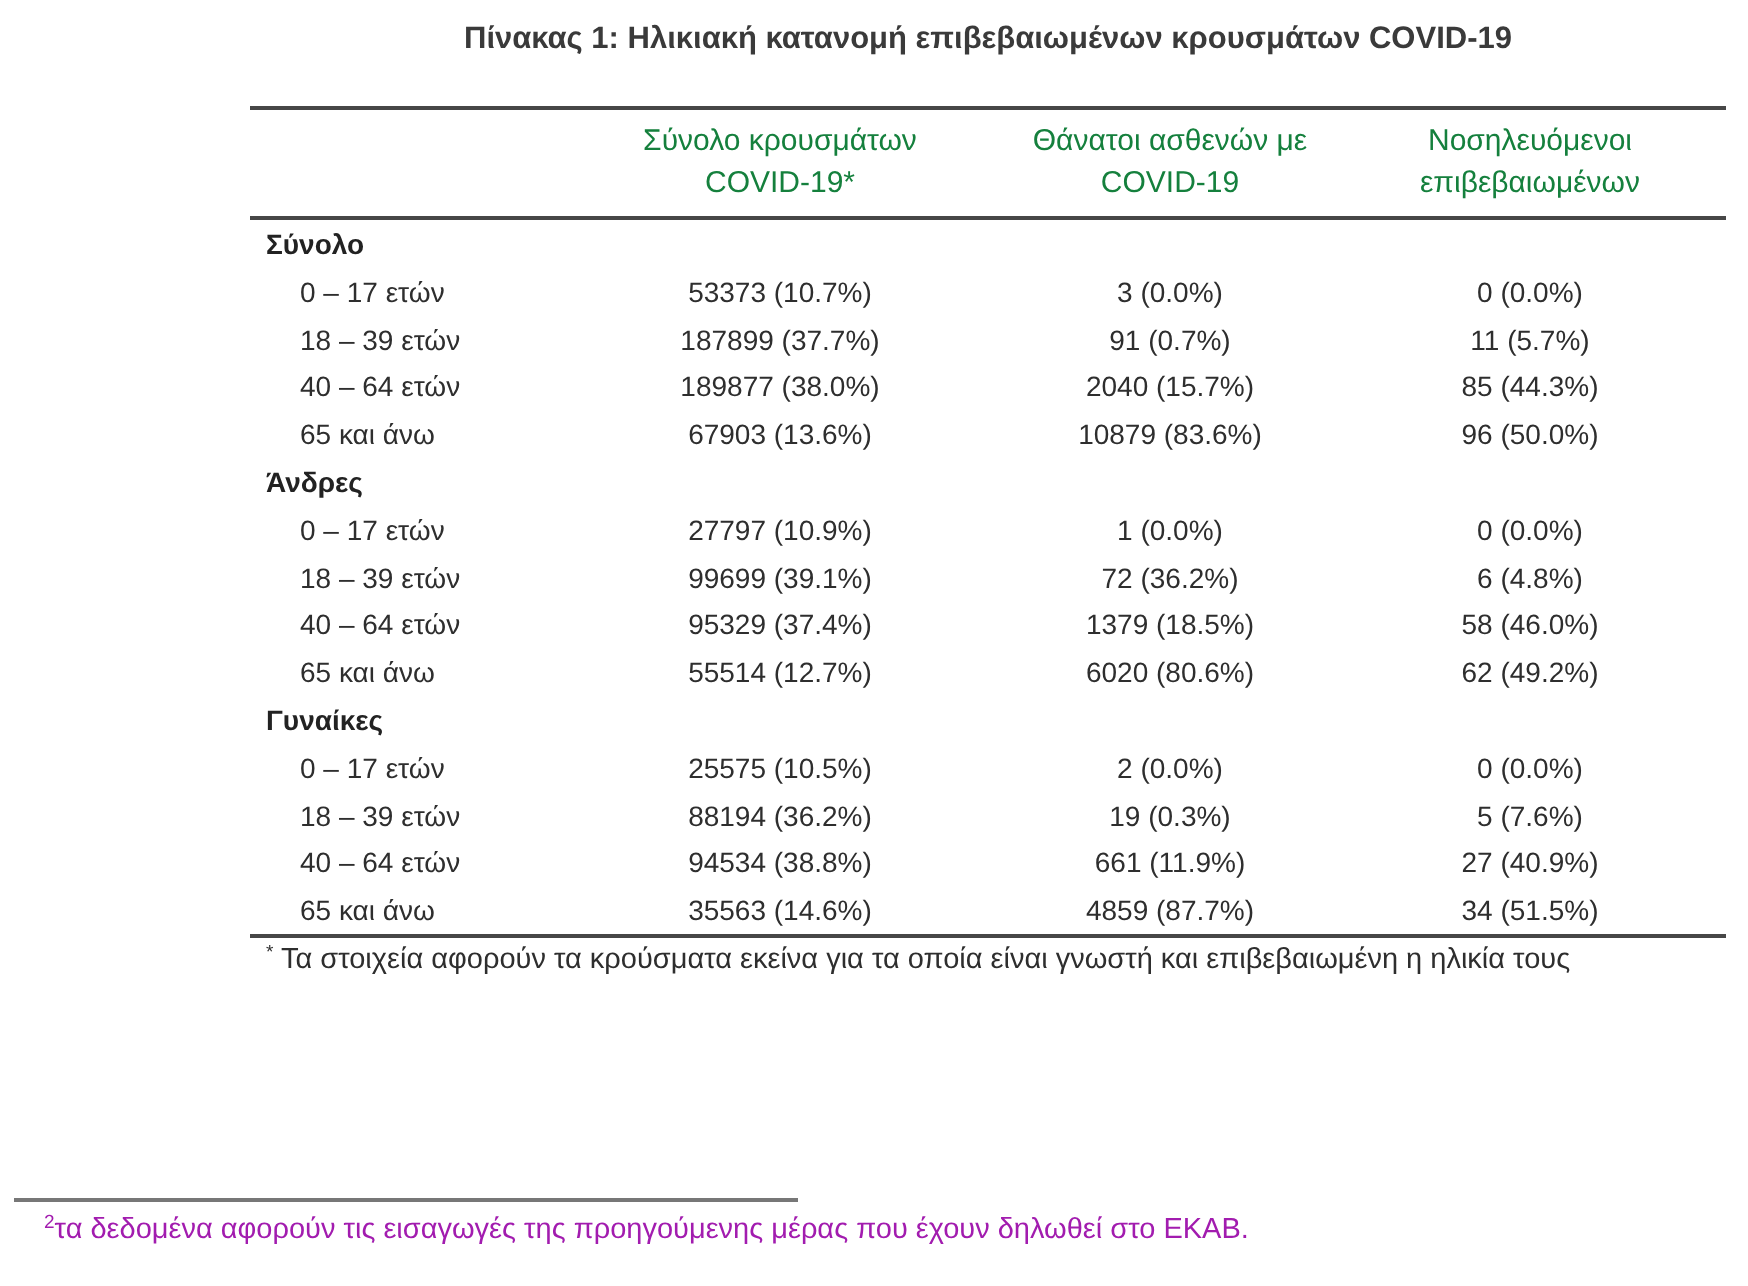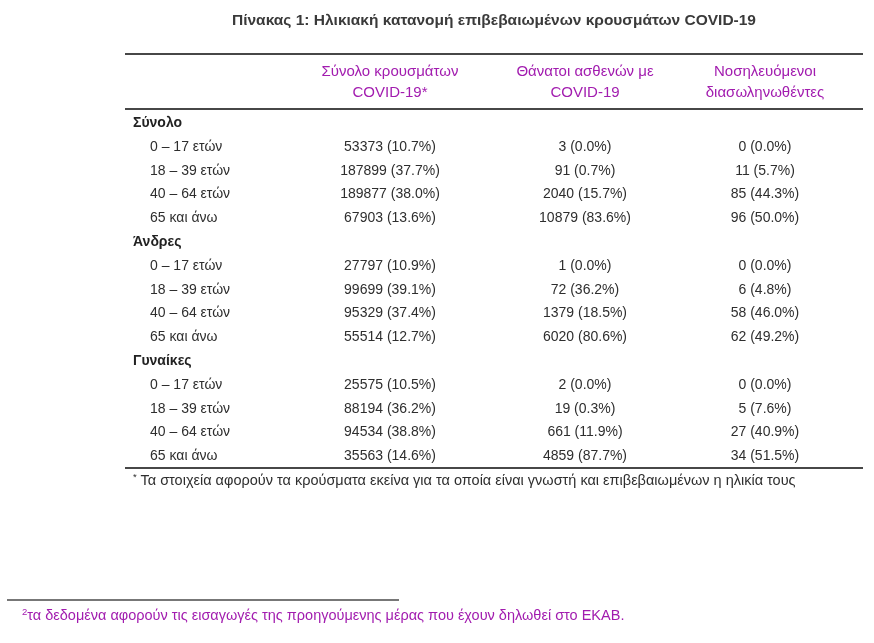--- a/index.html
+++ b/index.html
@@ -35,21 +35,21 @@
   col.c3 { width: 164px; }
   col.c4 { width: 196px; }
   thead th {
     font-weight: normal;
     font-size: 15px;
     line-height: 21px;
     text-align: center;
     vertical-align: middle;
     padding: 5px 0 6px 0;
     border-bottom: 2px solid #474747;
-    color: #a21caf;
+    color: #15803d;
   }
   tbody td {
     font-size: 14px;
     line-height: 18px;
     padding: 3px 0 2.8px 0;
     vertical-align: middle;
   }
   td.section {
     font-weight: bold;
     text-align: left;
@@ -104,21 +104,21 @@
         <th>
           <div>Σύνολο κρουσμάτων</div>
           <div>COVID-19*</div>
         </th>
         <th>
           <div>Θάνατοι ασθενών με</div>
           <div>COVID-19</div>
         </th>
         <th>
           <div>Νοσηλευόμενοι</div>
-          <div>διασωληνωθέντες</div>
+          <div>επιβεβαιωμένων</div>
         </th>
       </tr>
     </thead>
     <tbody>
 
       <tr>
         <td class="section">Σύνολο</td>
         <td></td>
         <td></td>
         <td></td>
@@ -206,21 +206,21 @@
       <tr>
         <td class="age">65 και άνω</td>
         <td class="num">35563 (14.6%)</td>
         <td class="num">4859 (87.7%)</td>
         <td class="num">34 (51.5%)</td>
       </tr>
     </tbody>
   </table>
 
   <div class="table-footnote">
-    <span class="sup">*</span><span> Τα στοιχεία αφορούν τα κρούσματα εκείνα για τα οποία είναι γνωστή και επιβεβαιωμένων η ηλικία τους</span>
+    <span class="sup">*</span><span> Τα στοιχεία αφορούν τα κρούσματα εκείνα για τα οποία είναι γνωστή και επιβεβαιωμένη η ηλικία τους</span>
   </div>
 </div>
 
 <div class="divider"></div>
 
 <div class="page-footnote">
   <span class="sup">2</span><span>τα δεδομένα αφορούν τις εισαγωγές της προηγούμενης μέρας που έχουν δηλωθεί στο ΕΚΑΒ.</span>
 </div>
 
 </body></html>

